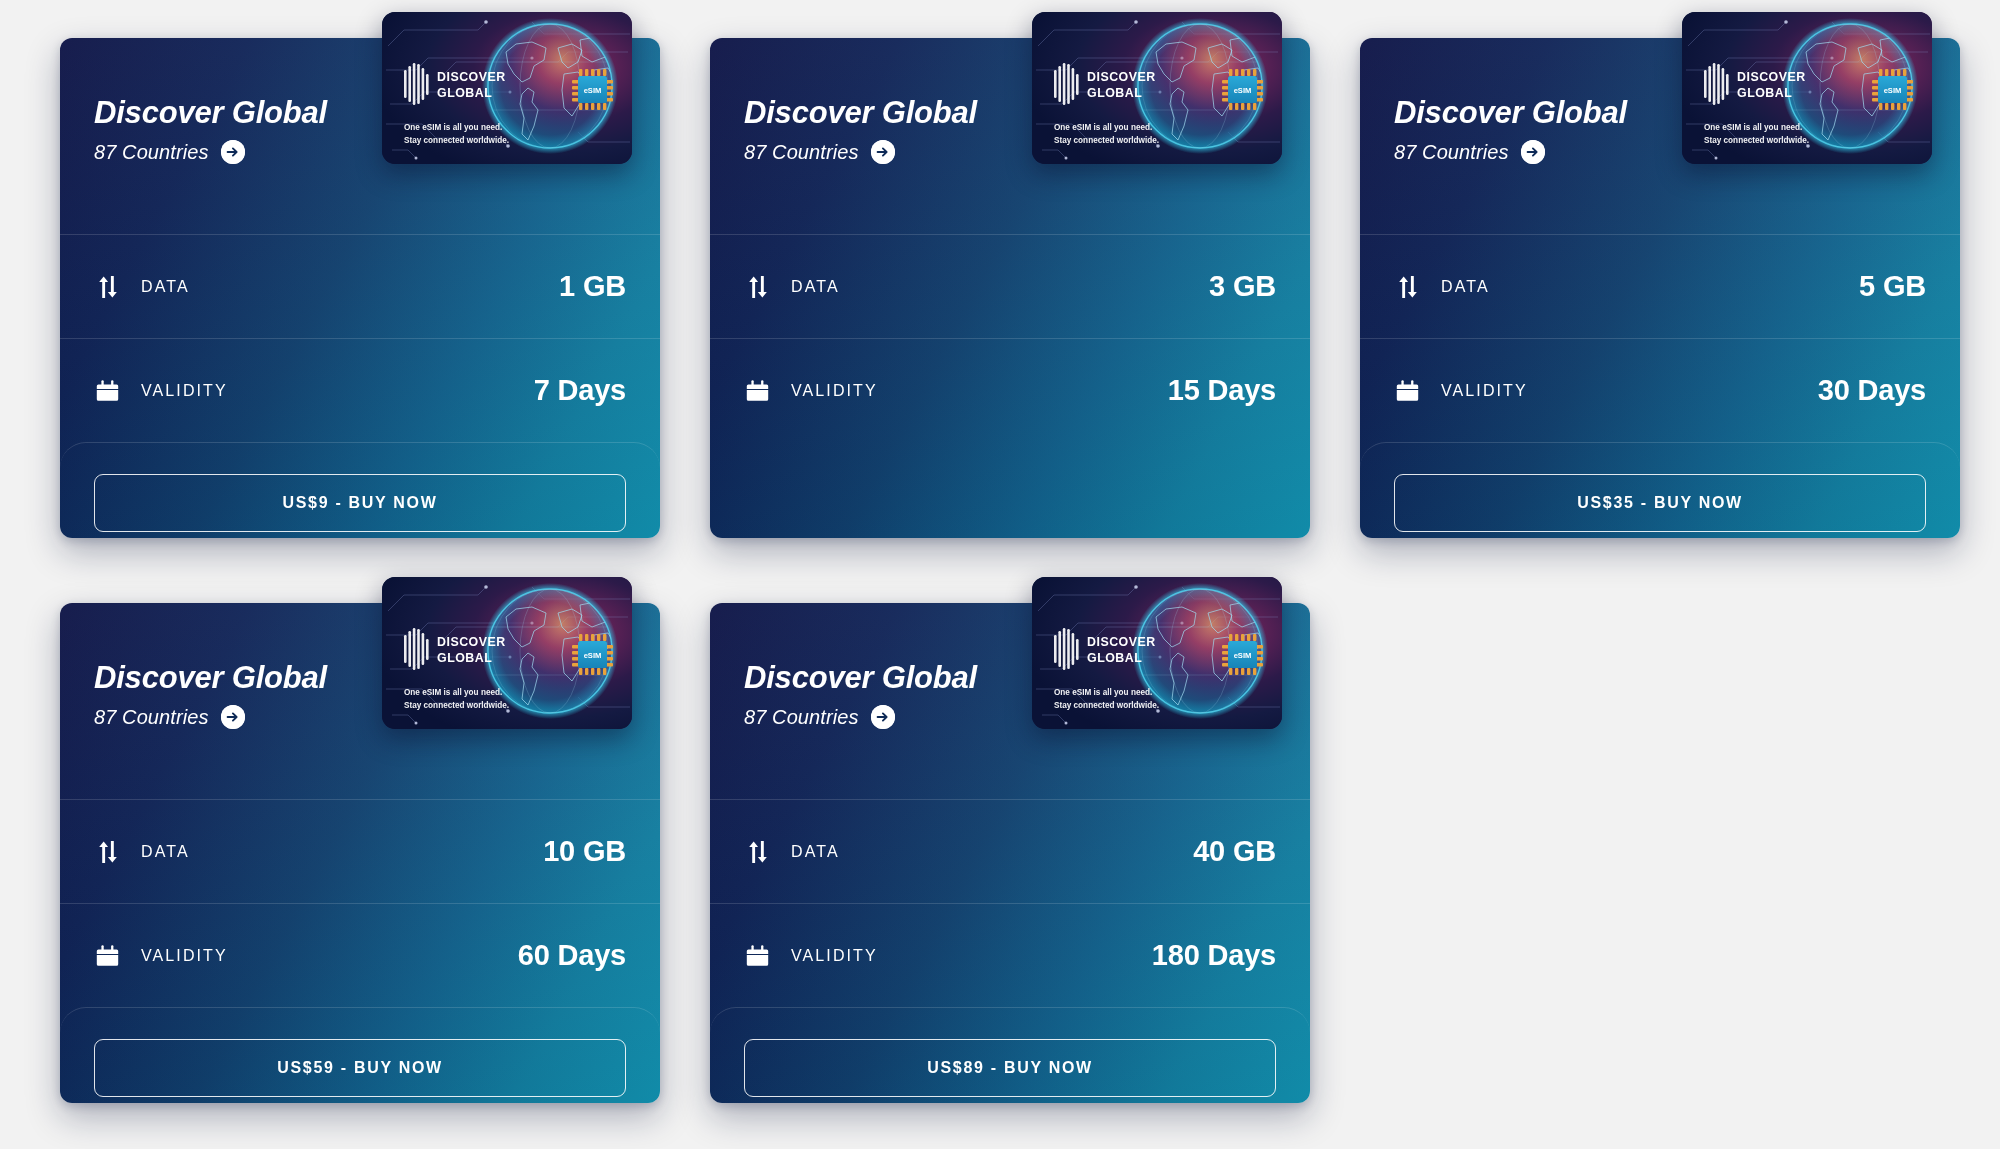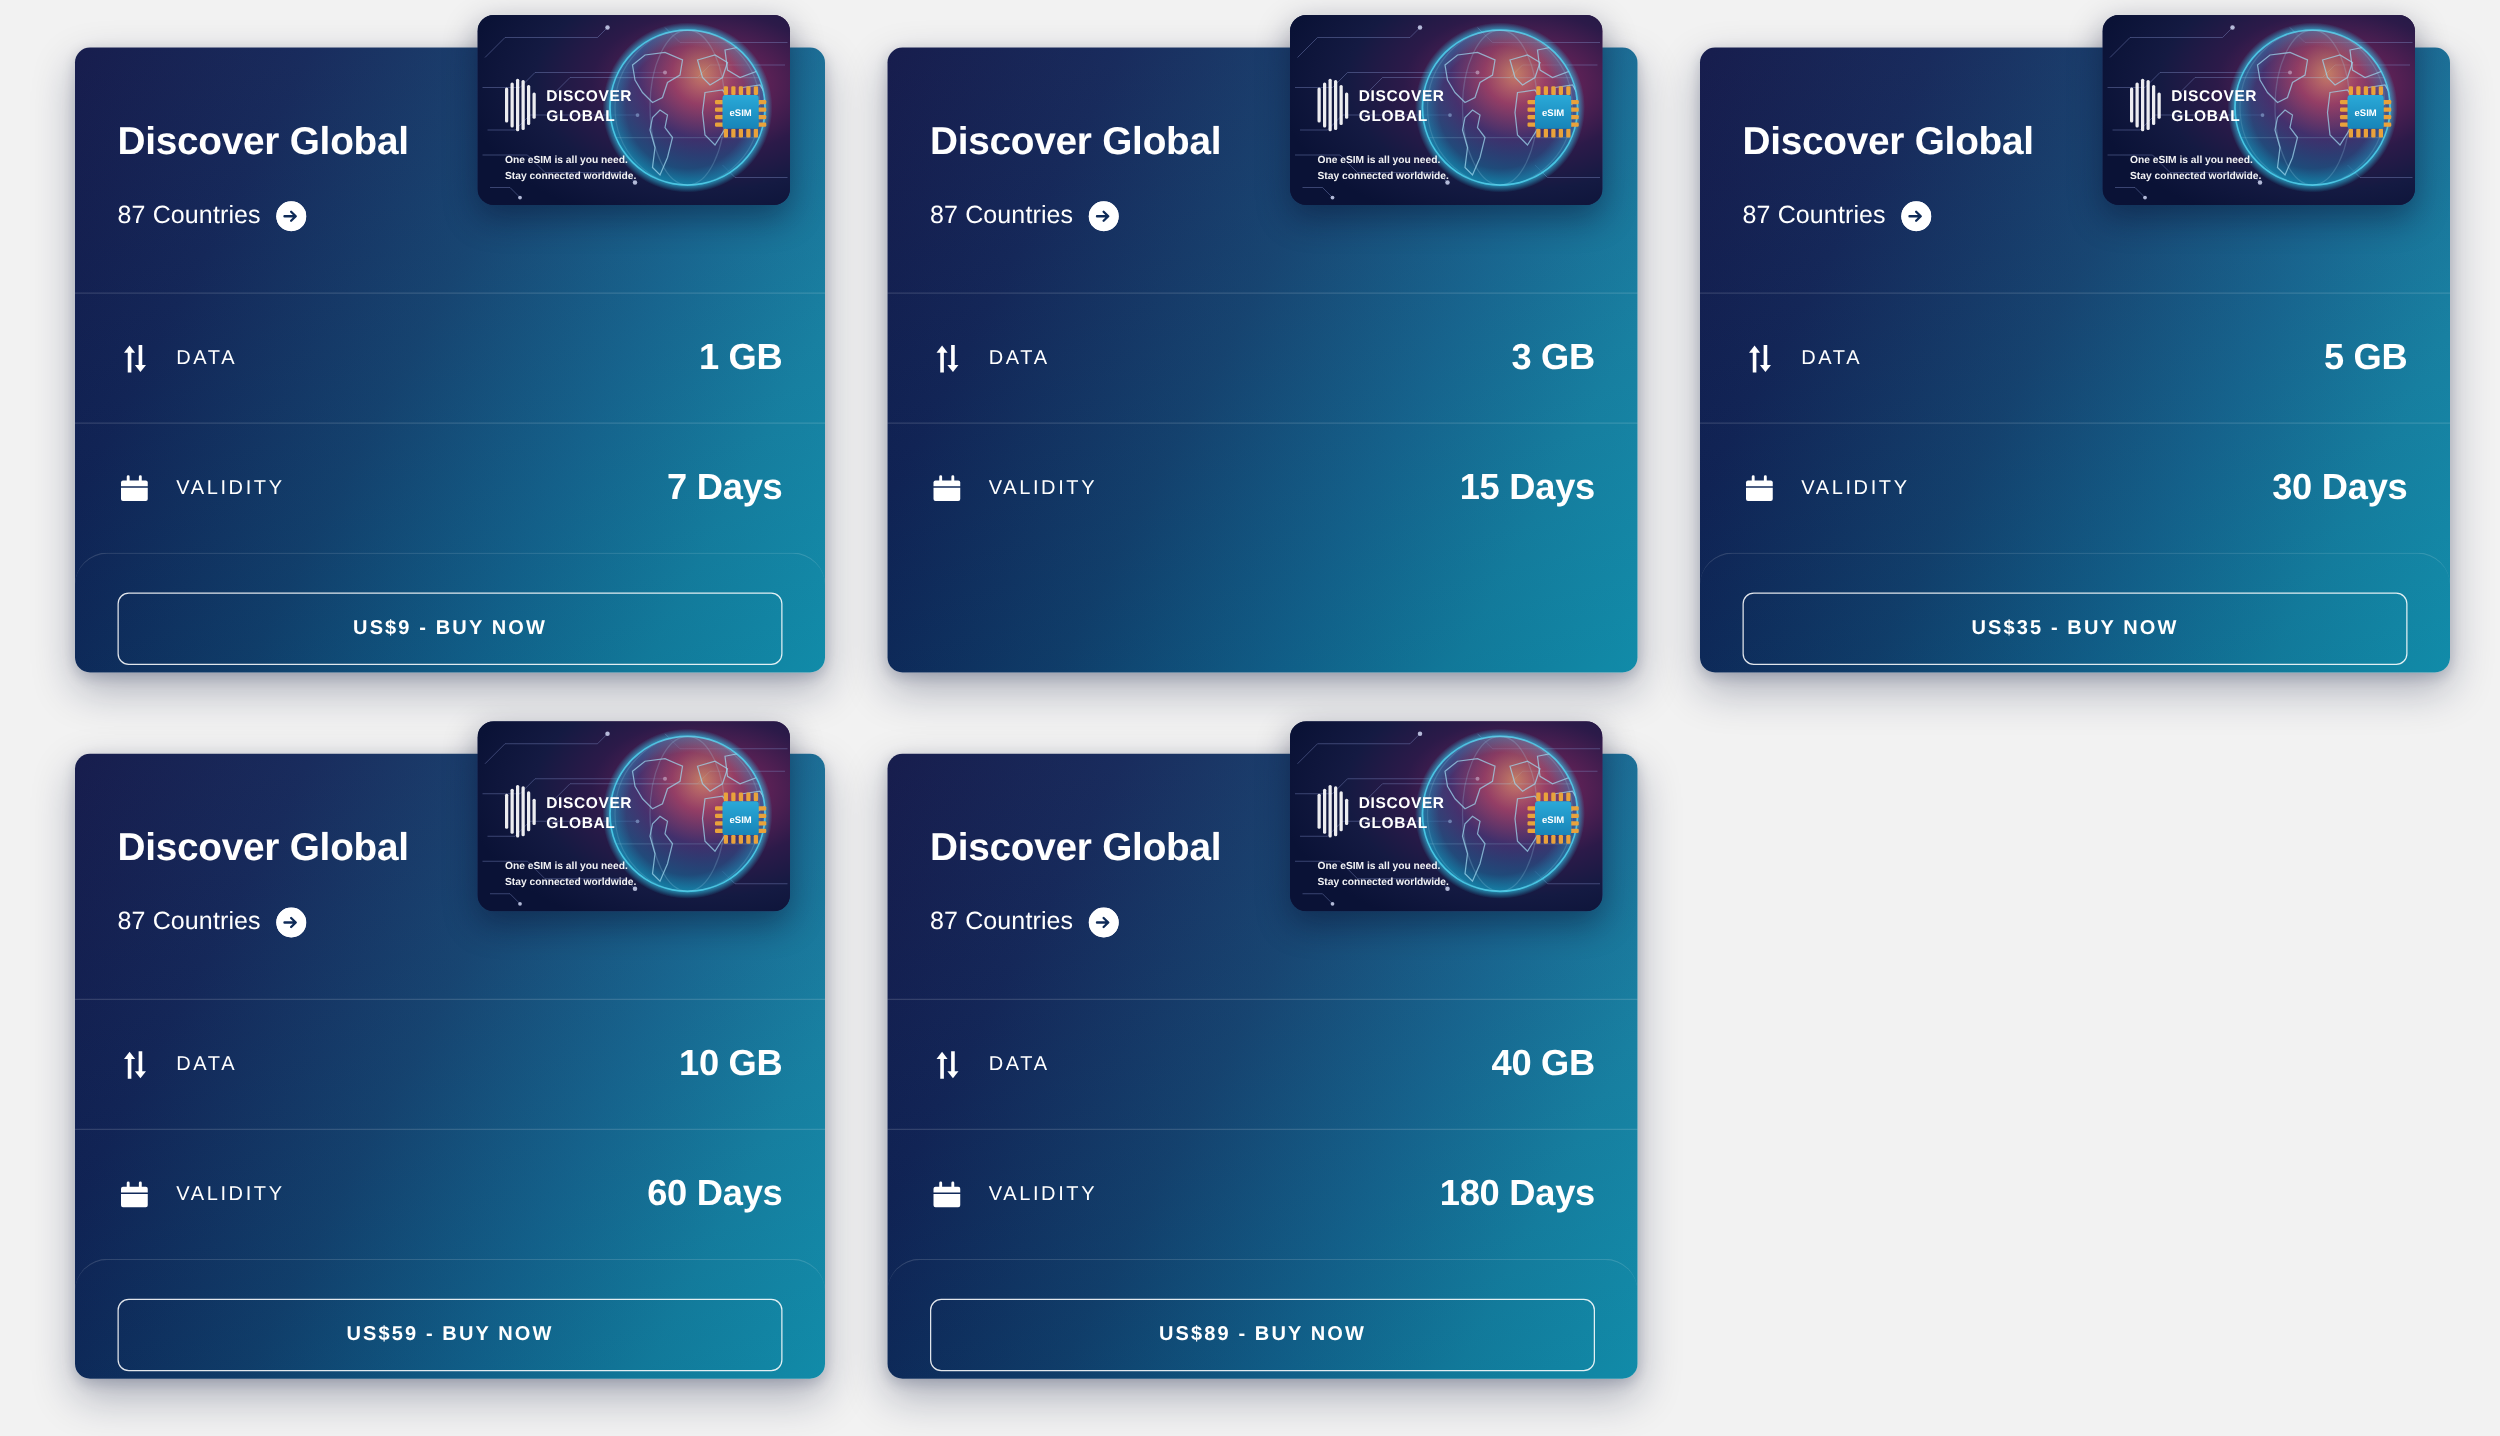--- a/index.html
+++ b/index.html
@@ -53,35 +53,36 @@
     background: linear-gradient(180deg, rgba(255,255,255,0.05), rgba(0,0,0,0.06));
     pointer-events: none;
   }
 
   
   .card-header {
     position: relative;
     height: 196px;
     padding: 58px 0 0 34px;
     z-index: 2;
+    font-style: italic;
   }
 
   .plan-title {
     font-size: 31px;
     font-weight: bold;
     color: #ffffff;
     letter-spacing: -0.2px;
     line-height: 1.1;
   }
 
   .plan-sub-row {
     display: flex;
-    align-items: flex-start;
+    align-items: center;
     gap: 12px;
-    margin-top: 31px;
+    margin-top: 10px;
   }
 
   .plan-countries {
     font-size: 20px;
     color: #ffffff;
     font-weight: normal;
     letter-spacing: 0.1px;
   }
 
   .arrow-badge {

